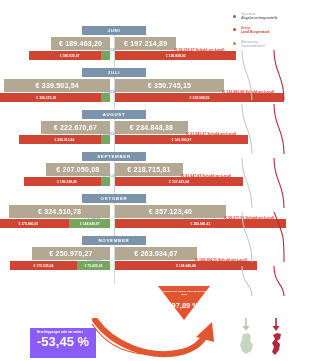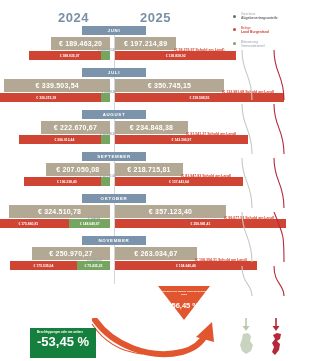--- a/index.html
+++ b/index.html
@@ -119,36 +119,32 @@
   }
   .tri-pct{
     position:absolute;top:15px;left:0;width:52px;
     text-align:center;color:#ffffff;
     font-size:7.5px;font-weight:bold;
   }
 
   
   .total-box{
     position:absolute;left:30px;top:328px;
-    background:#15803d;color:#ffffff;
+    background:#8b5cf6;color:#ffffff;
     padding:3px 7px 8px 7px;
   }
   .total-cap{font-size:2.9px;font-weight:bold;line-height:1.2;white-space:nowrap;}
   .total-pct{font-size:13px;font-weight:bold;line-height:1.1;margin-top:1px;}
   .big-arrow{position:absolute;left:90px;top:318px;width:130px;height:43px;}
 </style>
 </head>
 <body>
 
 <div class="wrap">
 
-  <div class="years">
-    <div class="year y1">2024</div>
-    <div class="year y2">2025</div>
-  </div>
 
   <div class="divider"></div>
 
   <div id="months">
       <div class="month-block" style="top: 26px;">
         <div class="month-tab">JUNI</div>
         <div class="bars">
           <div class="tan-row">
             <div class="tan left" style="width: 58.8884px; background: rgb(179, 168, 147);">€ 189.463,20</div>
             <div class="tan right" style="width: 61.2977px; background: rgb(179, 168, 147);">€ 197.214,89</div>
@@ -293,21 +289,21 @@
 
       <path fill="#c8d4c0" d="M7 16 L12 15 L15 18 L14 23 L17 27 L15 33 L10 36 L6 33 L4 27 L6 21 Z"></path>
       <path fill="#b5283a" d="M41 15 L45 16 L44 21 L41 23 L44 26 L43 32 L39 37 L36 34 L38 29 L36 25 L39 21 L37 17 Z"></path>
     </svg>
   </div>
 
 
   <div class="tri-wrap" style="left:158px;top:286px">
     <div class="tri"></div>
     <div class="tri-txt-small">Rückgang der Belege Land Burgenland 2025</div>
-    <div class="tri-pct">-56,45 %</div>
+    <div class="tri-pct">-97,89 %</div>
   </div>
 
   <div class="big-arrow">
     <svg width="130" height="43" viewBox="0 0 130 43">
       <path d="M5 2 C 22 26, 58 42, 92 34 C 104 31, 112 24, 116 16" stroke="#e2562f" stroke-width="6" fill="none" stroke-linecap="round"></path>
       <path d="M106 19 L122 4 L124 24 Z" fill="#e2562f"></path>
       <path d="M2 6 C 14 24, 32 34, 52 36" stroke="#e2562f" stroke-width="1.2" fill="none"></path>
     </svg>
   </div>
 

